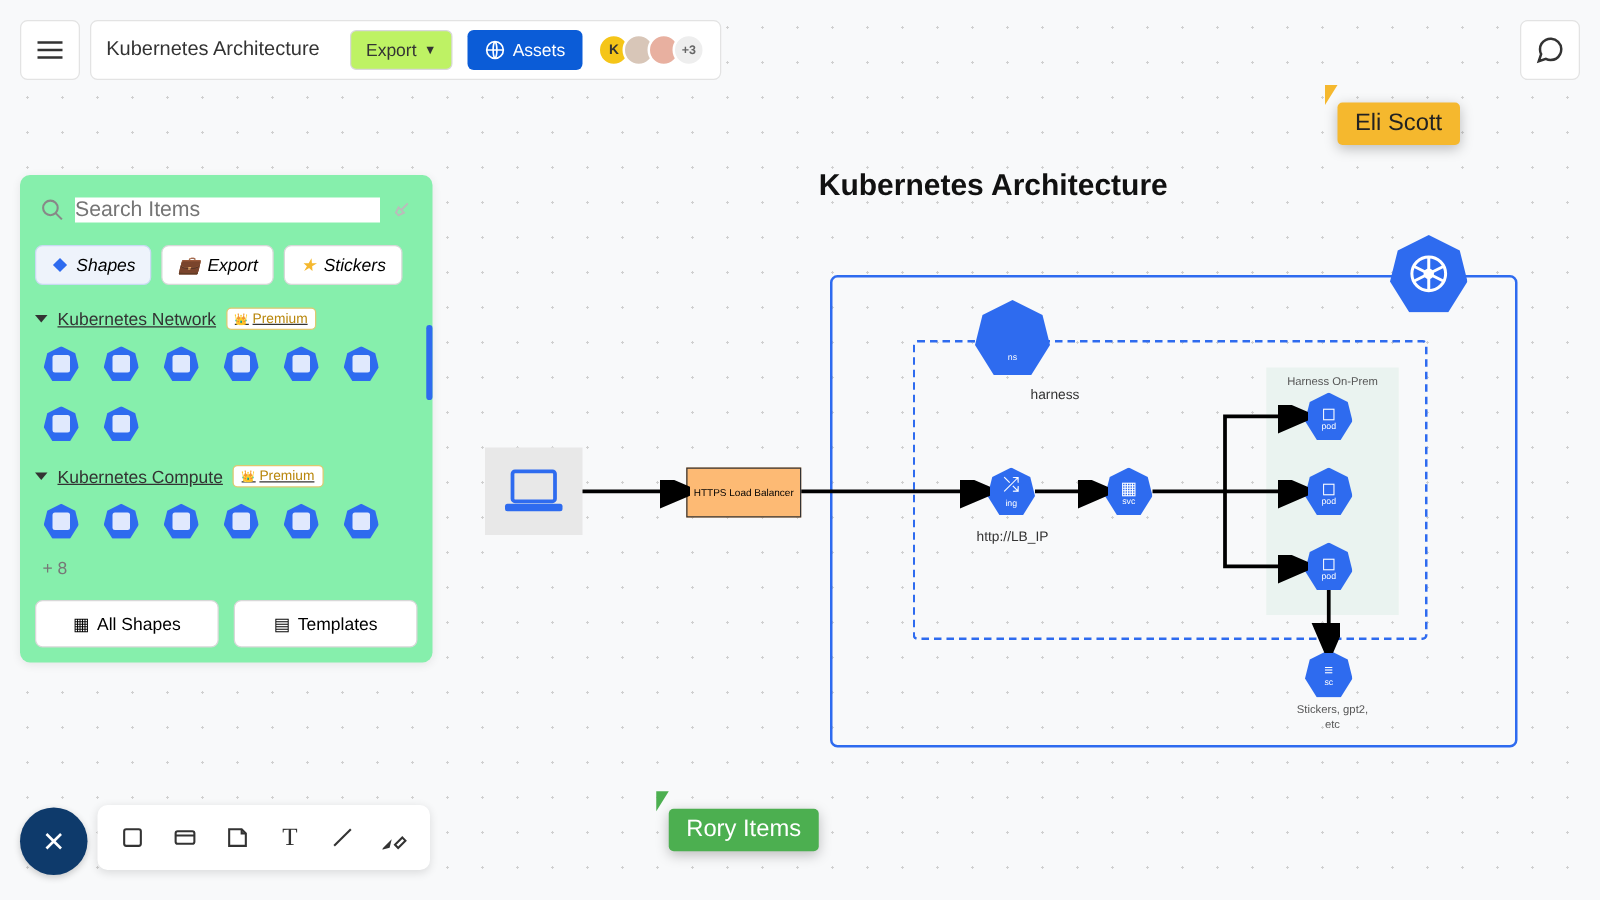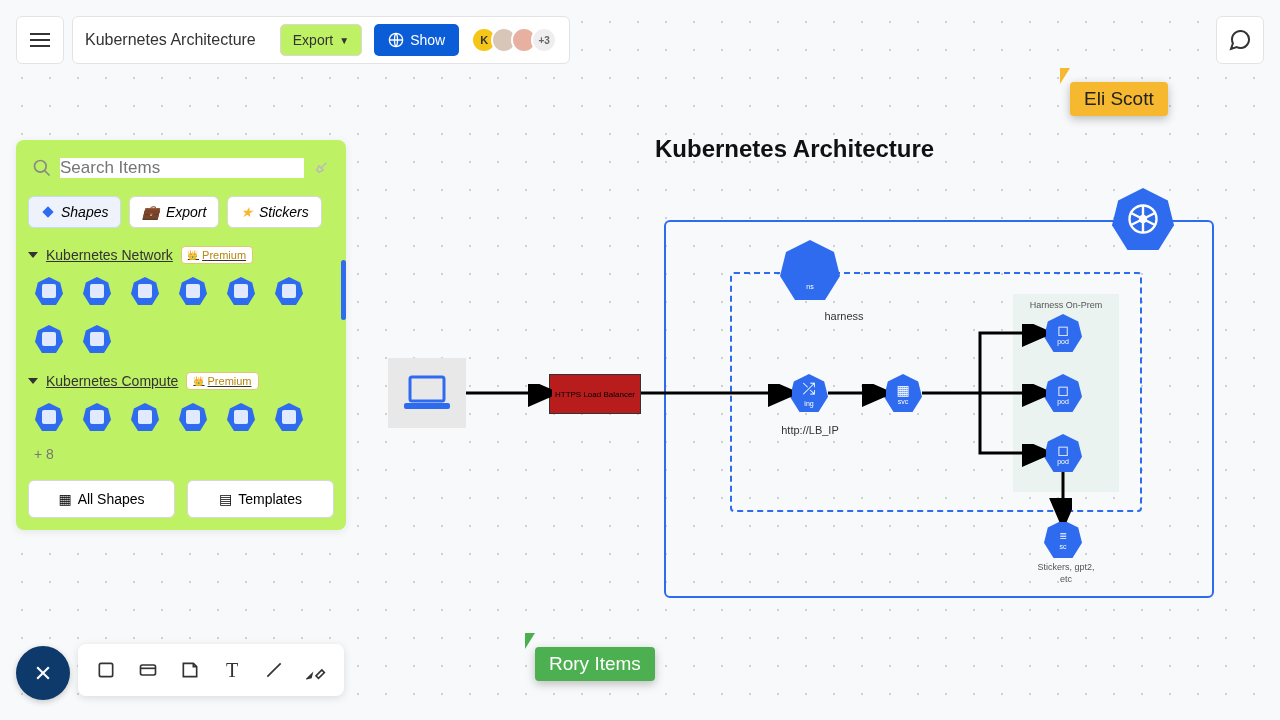--- a/index.html
+++ b/index.html
@@ -20,21 +20,21 @@
 .avatars { display: flex; align-items: center; }
 .avatar { width: 26px; height: 26px; border-radius: 50%; border: 2px solid #fff; margin-left: -6px; background: #ccc; display: flex; align-items: center; justify-content: center; font-size: 11px; font-weight: 600; }
 .av1 { background: #f5c518; color: #333; margin-left: 0;}
 .av2 { background: #d8c6b8; }
 .av3 { background: #e8b0a0; }
 .avplus { background: #eee; color: #666; font-size: 10px; }
 
 .chat-btn { position: absolute; top: 16px; right: 16px; width: 48px; height: 48px; background: #fff; border: 1px solid #e3e3e3; border-radius: 6px; display: flex; align-items: center; justify-content: center; cursor: pointer; }
 
 
-.panel { position: absolute; left: 16px; top: 140px; width: 330px; background: #bef264; border-radius: 8px; box-shadow: 0 2px 8px rgba(0,0,0,0.08); padding: 12px; }
+.panel { position: absolute; left: 16px; top: 140px; width: 330px; background: #86efac; border-radius: 8px; box-shadow: 0 2px 8px rgba(0,0,0,0.08); padding: 12px; }
 .search-row { display: flex; align-items: center; gap: 8px; padding: 6px 4px; }
 .search-icon { color: #888; }
 .search-input { border: none; outline: none; font-size: 17px; color: #888; flex: 1; }
 .pin-icon { color: #bbb; transform: rotate(45deg); }
 .tabs { display: flex; gap: 8px; margin-top: 12px; font-style: italic; }
 .tab { display: flex; align-items: center; gap: 6px; padding: 7px 12px; border: 1px solid #d8d8d8; border-radius: 6px; font-size: 14px; cursor: pointer; background: #fff; }
 .tab.active { background: #eef3fb; border-color: #c9daf2; }
 .section-head { display: flex; align-items: center; gap: 8px; margin-top: 18px; font-size: 14px; color: #333; text-decoration: underline; }
 .caret { width: 0; height: 0; border-left: 5px solid transparent; border-right: 5px solid transparent; border-top: 6px solid #333; }
 .premium-badge { background: #fff; border: 1px solid #e0c870; border-radius: 4px; padding: 2px 6px; font-size: 11px; color: #b8860b; display: flex; align-items: center; gap: 3px; }
@@ -59,21 +59,21 @@
 .cursor-eli { left: 1070px; top: 82px; background: #f5b82e; color: #222; }
 .cursor-eli::before { top: -14px; left: -10px; border-left: 10px solid #f5b82e; border-bottom: 16px solid transparent; }
 .cursor-rory { left: 535px; top: 647px; background: #4caf50; }
 .cursor-rory::before { top: -14px; left: -10px; border-left: 10px solid #4caf50; border-bottom: 16px solid transparent; }
 
 
 .outer-box { position: absolute; left: 664px; top: 220px; width: 550px; height: 378px; border: 2px solid #2e6bef; border-radius: 6px; }
 .inner-box { position: absolute; left: 730px; top: 272px; width: 412px; height: 240px; border: 2px dashed #2e6bef; border-radius: 4px; }
 .laptop { position: absolute; left: 388px; top: 358px; width: 78px; height: 70px; background: #e8e8e8; display: flex; align-items: center; justify-content: center; }
 .laptop svg { width: 50px; height: 40px; }
-.lb-box { position: absolute; left: 549px; top: 374px; width: 92px; height: 40px; border: 1px solid #333; background: #b91c1c; display: flex; align-items: center; justify-content: center; font-size: 8px; text-align: center; }
+.lb-box { position: absolute; left: 549px; top: 374px; width: 92px; height: 40px; border: 1px solid #333; background: #fdba74; display: flex; align-items: center; justify-content: center; font-size: 8px; text-align: center; }
 .node { position: absolute; }
 .hept { width: 38px; height: 38px; background: #2e6bef; clip-path: polygon(50% 0%, 90% 20%, 100% 60%, 75% 100%, 25% 100%, 0% 60%, 10% 20%); display: flex; flex-direction: column; align-items: center; justify-content: center; color: #fff; font-size: 7px; }
 .hept-big { width: 60px; height: 60px; }
 .node-label { font-size: 11px; color: #333; text-align: center; margin-top: 4px; }
 .onprem-box { position: absolute; left: 1013px; top: 294px; width: 106px; height: 198px; background: #eaf3f0; }
 .onprem-label { position: absolute; left: 1013px; top: 300px; width: 106px; font-size: 9px; text-align: center; color: #555; }
 .k8s-logo { position: absolute; left: 1112px; top: 188px; width: 62px; height: 62px; }
 .sc-label { position: absolute; left: 1032px; top: 562px; width: 68px; font-size: 9px; text-align: center; color: #555; line-height: 1.3; }
 
 
@@ -100,21 +100,21 @@
     <span class="doc-title">Kubernetes Architecture</span>
     <button class="export-btn">
       <span>Export</span>
       <span style="font-size:10px">▼</span>
     </button>
     <button class="share-btn">
       <svg width="16" height="16" viewBox="0 0 24 24" fill="#fff">
           <circle cx="12" cy="12" r="10" fill="none" stroke="#fff" stroke-width="2"></circle>
           <path d="M2 12h20M12 2c3 3 3 17 0 20M12 2c-3 3-3 17 0 20" stroke="#fff" stroke-width="2" fill="none"></path>
         </svg>
-      <span>Show</span>
+      <span>Assets</span>
     </button>
     <div class="avatars">
       <div class="avatar av1">K</div>
       <div class="avatar av2"></div>
       <div class="avatar av3"></div>
       <div class="avatar avplus">+3</div>
     </div>
   </div>
 </div>
 

